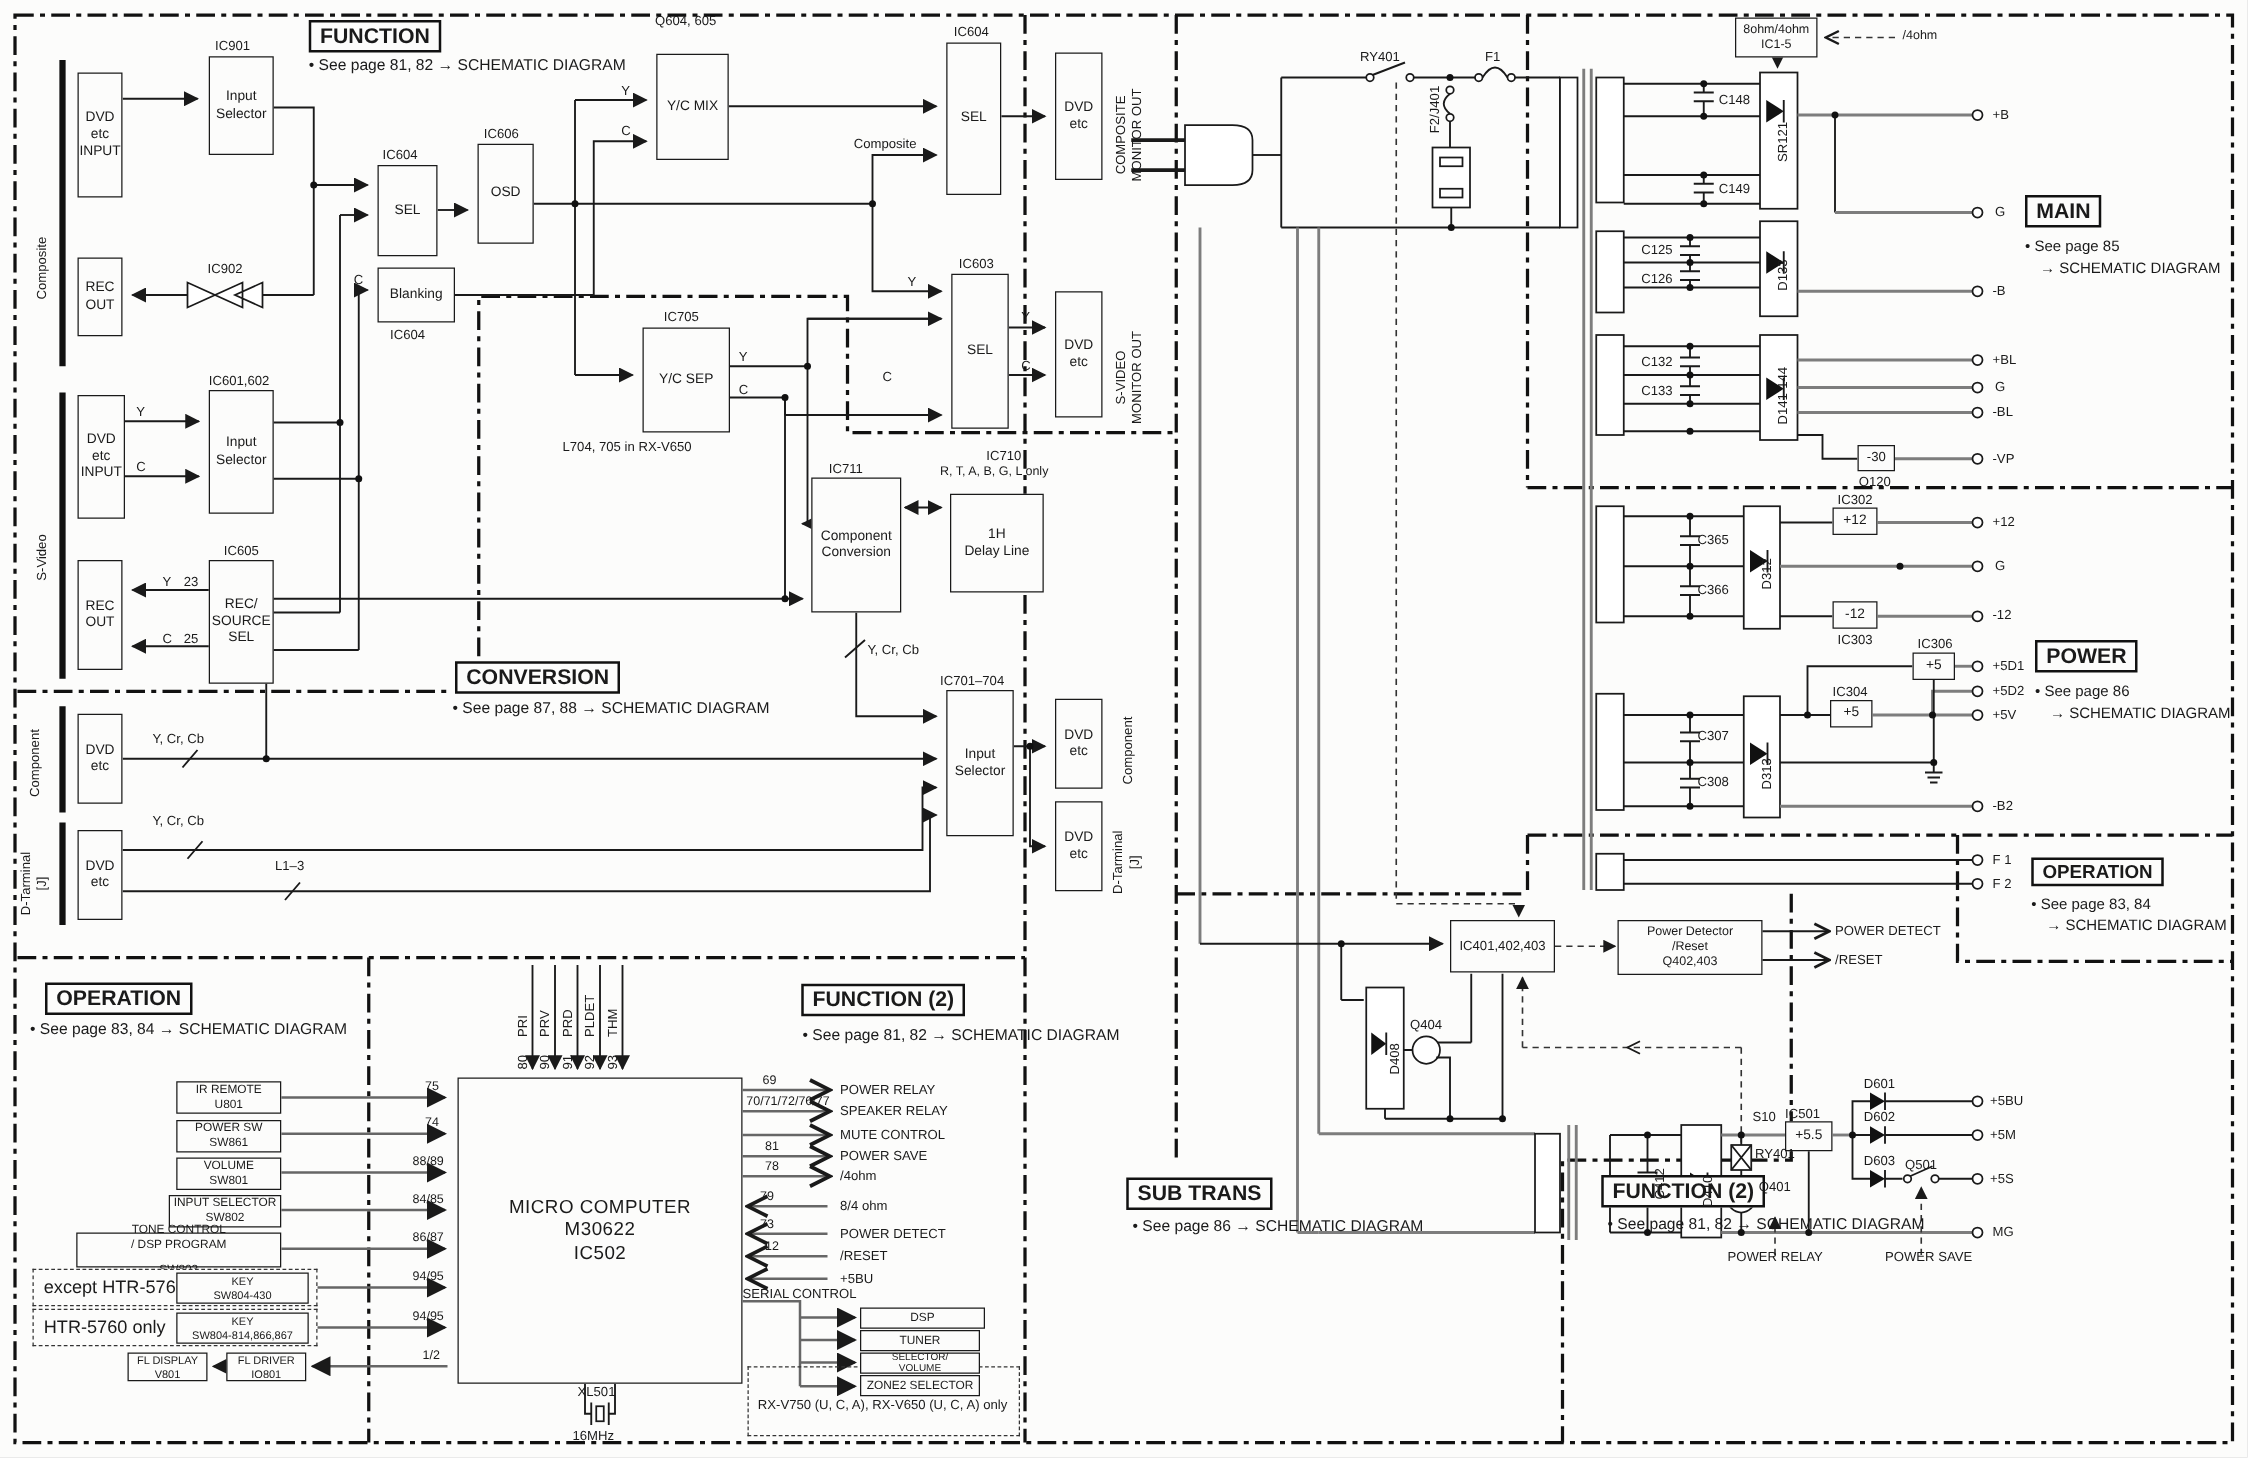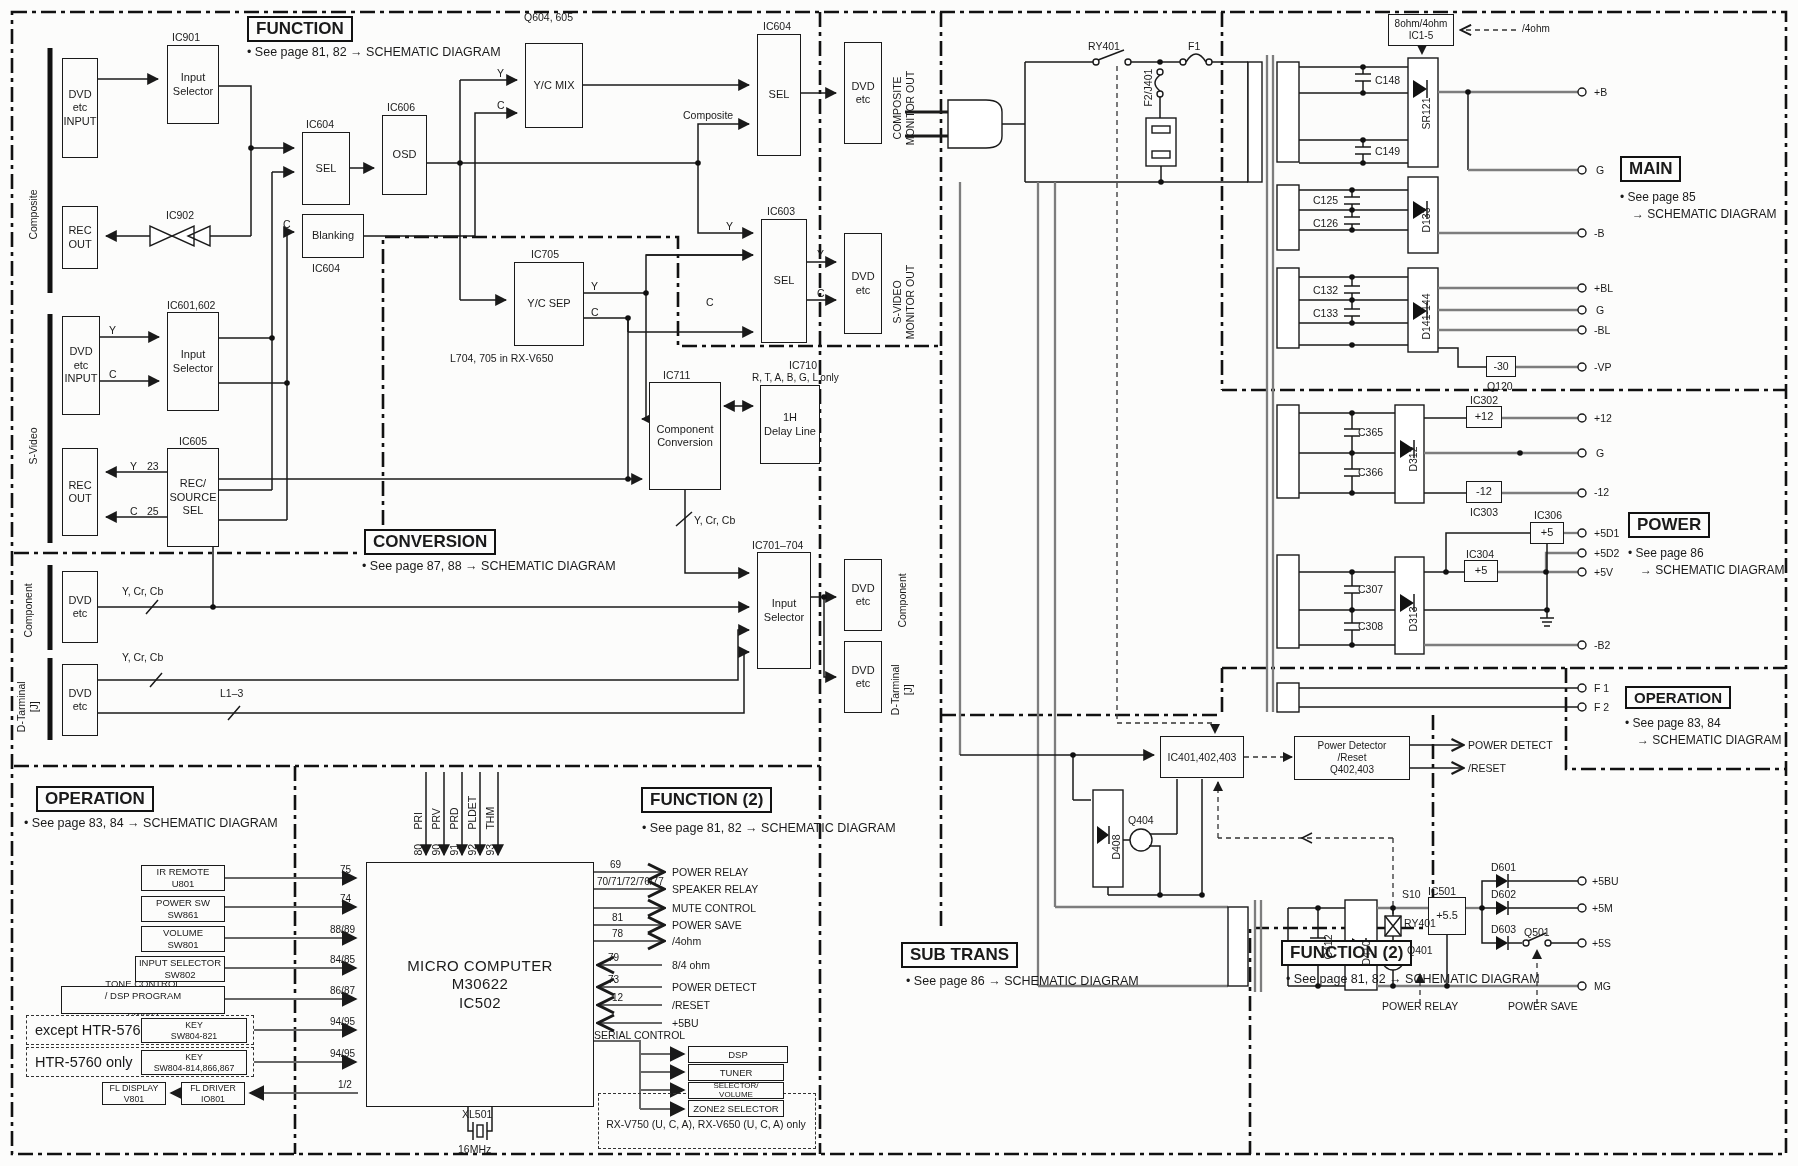--- a/index.html
+++ b/index.html
@@ -405,21 +405,21 @@
 <div class="box" style="left:167px;top:448px;width:52px;height:99px">REC/
 SOURCE
 SEL</div>
 <div class="box" style="left:62px;top:448px;width:36px;height:88px">REC
 OUT</div>
 <div class="l" style="left:663px;top:369px">IC711</div>
 <div class="box" style="left:649px;top:382px;width:72px;height:108px">Component
 Conversion</div>
 <div class="l" style="left:789px;top:359px">IC710</div>
 <div class="l" style="left:752px;top:372px;font-size:10px">R, T, A, B, G, L only</div>
-<div class="box" style="left:760px;top:385px;width:60px;height:79px">1H
+<div class="box" style="left:760px;top:395px;width:75px;height:79px">1H
 Delay Line</div>
 
 <div class="box" style="left:62px;top:571px;width:36px;height:72px">DVD
 etc</div>
 <div class="box" style="left:62px;top:664px;width:36px;height:72px">DVD
 etc</div>
 <div class="l" style="left:752px;top:539px">IC701–704</div>
 <div class="box" style="left:757px;top:552px;width:54px;height:117px">Input
 Selector</div>
 <div class="box" style="left:844px;top:559px;width:38px;height:72px">DVD
@@ -467,21 +467,21 @@
 <div class="sw" style="left:61px;top:986px;width:164px;height:28px;flex-direction:column;gap:8px">
   <span style="white-space:pre-line">TONE CONTROL
 / DSP PROGRAM</span>
   <span>SW803</span>
     </div>
 <div class="swd" style="left:26px;top:1015px;width:228px;height:30px">
   <span>except HTR-5760</span>
     </div>
 <div class="kb" style="left:141px;top:1018px;width:106px;height:25px">
   <span>KEY</span>
-  <span>SW804-821</span>
+  <span>SW804-430</span>
     </div>
 <div class="swd" style="left:26px;top:1047px;width:228px;height:30px">
   <span>HTR-5760 only</span>
     </div>
 <div class="kb" style="left:141px;top:1050px;width:106px;height:25px">
   <span>KEY</span>
   <span>SW804-814,866,867</span>
     </div>
 <div class="kb" style="left:102px;top:1082px;width:64px;height:23px">
   <span>FL DISPLAY</span>
@@ -573,21 +573,21 @@
 <div class="l" style="left:1487px;top:380px">Q120</div>
 <div class="l" style="left:1470px;top:394px">IC302</div>
 <div class="kb" style="left:1466px;top:406px;width:36px;height:22px;font-size:11px">+12</div>
 <div class="kb" style="left:1466px;top:481px;width:36px;height:22px;font-size:11px">-12</div>
 <div class="l" style="left:1470px;top:506px">IC303</div>
 <div class="l" style="left:1534px;top:509px">IC306</div>
 <div class="kb" style="left:1530px;top:522px;width:34px;height:22px;font-size:11px">+5</div>
 <div class="l" style="left:1466px;top:548px">IC304</div>
 <div class="kb" style="left:1464px;top:560px;width:34px;height:22px;font-size:11px">+5</div>
 <div class="l" style="left:1428px;top:885px">IC501</div>
-<div class="kb" style="left:1428px;top:897px;width:38px;height:38px;font-size:11px">+5.5</div>
+<div class="kb" style="left:1428px;top:897px;width:38px;height:24px;font-size:11px">+5.5</div>
 
 <div class="l" style="left:1594px;top:86px">+B</div>
 <div class="l" style="left:1596px;top:164px">G</div>
 <div class="l" style="left:1594px;top:227px">-B</div>
 <div class="l" style="left:1594px;top:282px">+BL</div>
 <div class="l" style="left:1596px;top:304px">G</div>
 <div class="l" style="left:1594px;top:324px">-BL</div>
 <div class="l" style="left:1594px;top:361px">-VP</div>
 
 <div class="l" style="left:1594px;top:412px">+12</div>

